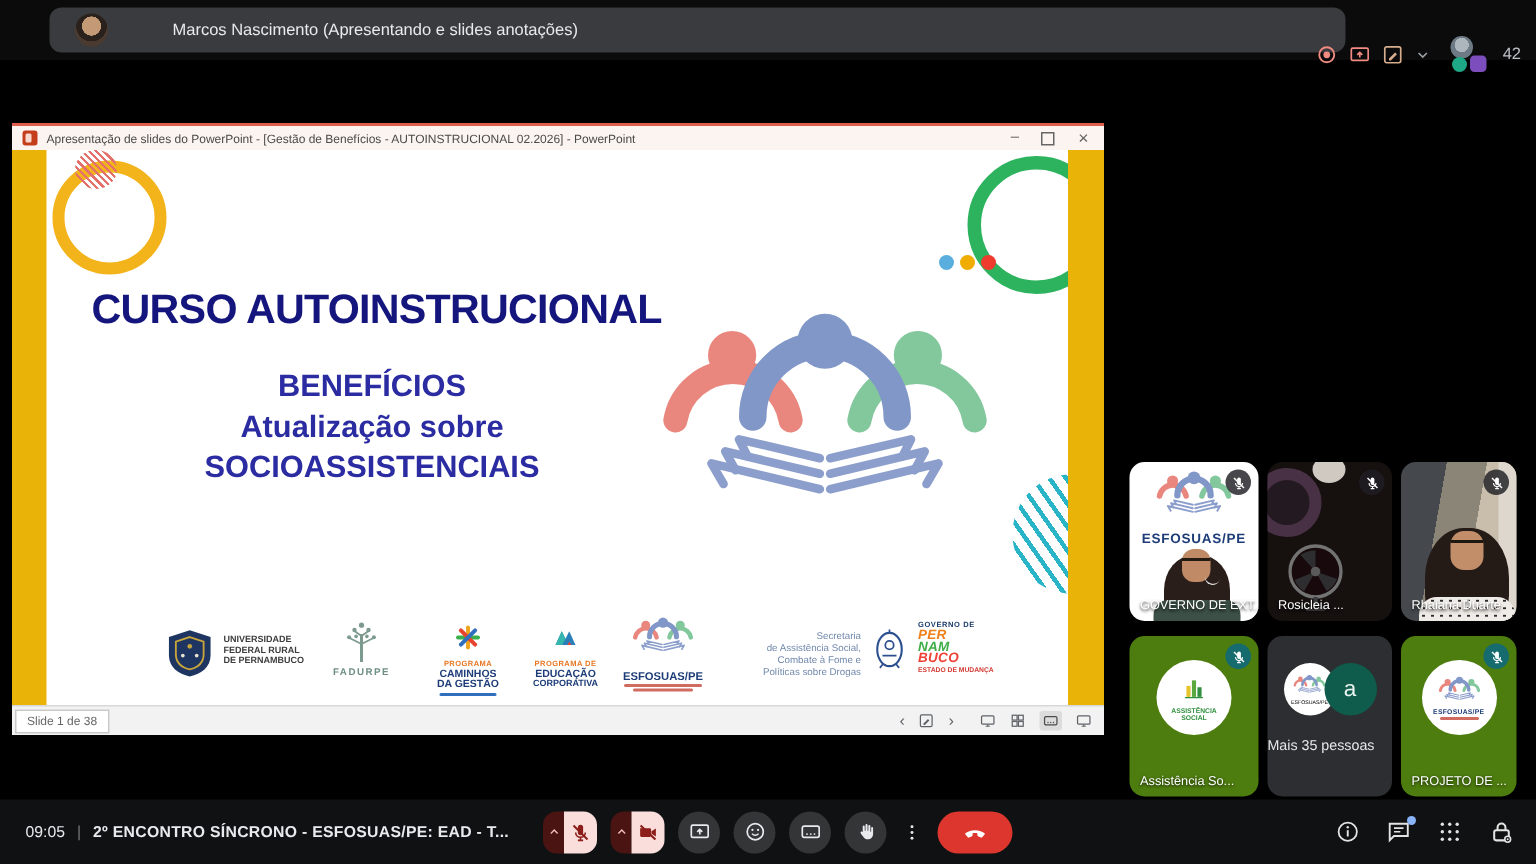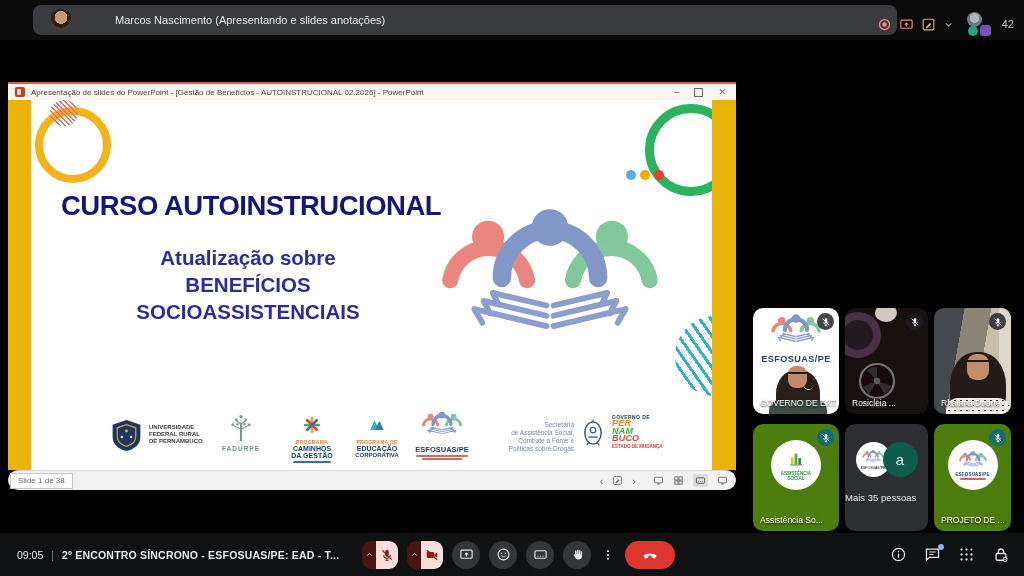--- a/index.html
+++ b/index.html
@@ -4,21 +4,21 @@
 <style>
   html,body{margin:0;padding:0;background:#000;font-family:"Liberation Sans",sans-serif;}
   .stage{position:relative;width:1024px;height:576px;background:#000;overflow:hidden;}
 
   
   .topbar{position:absolute;left:0;top:0;width:1024px;height:40px;background:#0b0b0c;}
   .presenter-pill{position:absolute;left:33px;top:5px;width:864px;height:30px;background:#3a3b3e;border-radius:8px;}
   .presenter-avatar{position:absolute;left:17px;top:4px;width:22px;height:22px;border-radius:50%;
     background:radial-gradient(circle at 50% 38%,#c49a76 0 36%,#2a211c 37% 58%,#4b3a30 59% 100%);}
   .presenter-name{position:absolute;left:82px;top:9px;font-size:11px;color:#e8eaed;white-space:nowrap;}
-  .topicons{position:absolute;right:10px;top:4px;height:40px;display:flex;align-items:center;gap:7px;}
+  .topicons{position:absolute;right:10px;top:16px;height:40px;display:flex;align-items:center;gap:7px;}
   .topicons svg{display:block;}
   .avatar-cluster{position:relative;width:26px;height:24px;margin-left:6px;}
   .avatar-cluster .c1{position:absolute;left:0;top:0;width:15px;height:15px;border-radius:50%;background:radial-gradient(circle at 50% 40%,#aeb6bd 0 40%,#6d7a85 41% 100%);}
   .avatar-cluster .c2{position:absolute;left:1px;bottom:0;width:10px;height:10px;border-radius:50%;background:#1ea885;}
   .avatar-cluster .c3{position:absolute;right:2px;bottom:0;width:11px;height:11px;border-radius:3px;background:#7c4dbd;}
   .pcount{font-size:11px;color:#bdc1c6;margin-left:2px;}
 
   
   .ppt{position:absolute;left:8px;top:82px;width:728px;height:408px;background:#000;}
   .ppt-titlebar{position:absolute;left:0;top:0;width:728px;height:18px;background:#fcf4f0;border-top:2px solid #df5e4b;box-sizing:border-box;display:flex;align-items:center;}
@@ -48,21 +48,21 @@
   
   .lg{position:absolute;}
   .lg-txt{font-weight:bold;color:#3d3d3d;font-size:6px;line-height:7px;}
   .kicker{font-size:5px;color:#e87722;font-weight:bold;letter-spacing:.3px;}
   .navy{color:#1d3c78;}
   .sec-line{font-size:6.5px;color:#7289ad;line-height:8px;text-align:right;}
   .gov-big{font-size:9px;font-weight:bold;font-style:italic;line-height:7.5px;letter-spacing:.2px;}
   .redbar{height:2px;background:rgba(192,57,43,.75);border-radius:1px;margin-top:1px;}
 
   
-  .ppt-status{position:absolute;left:0;bottom:0;width:728px;height:20px;background:#f2f2f2;border-top:1px solid #d8d8d8;box-sizing:border-box;border-radius:10px;}
+  .ppt-status{position:absolute;left:0;bottom:0;width:728px;height:20px;background:#f2f2f2;border-top:1px solid #d8d8d8;box-sizing:border-box;}
   .slide-counter{position:absolute;left:2px;top:2px;height:14px;line-height:14px;background:#fff;border:1px solid #c8c8c8;font-size:8px;color:#666;padding:0 7px;}
   .ppt-tools{position:absolute;right:8px;top:2px;height:15px;display:flex;align-items:center;gap:9px;color:#5f6368;}
   .ppt-tools .nav{font-size:11px;line-height:10px;}
   .tool-hl{background:#dcdcdc;border-radius:2px;padding:1px 2px;display:flex;}
 
   
   .tile{position:absolute;border-radius:10px;overflow:hidden;}
   .main-tile{left:807px;top:42px;width:155px;height:254px;border-radius:14px;border:2px solid #9dc0f9;box-sizing:border-box;
     background:repeating-linear-gradient(90deg,#8f8b83 0 2px,#cbc7bf 2px 7px,#b7b3ab 7px 10px);}
   .main-shade{position:absolute;inset:0;background:linear-gradient(105deg,rgba(0,0,0,.18),rgba(0,0,0,0) 55%);}
@@ -344,22 +344,22 @@
         <div class="ring-yellow"></div>
         <div class="dot-hatch"></div>
         <div class="ring-green"></div>
         <span class="acc-dot" style="left:595px;background:#5aaede"></span>
         <span class="acc-dot" style="left:609px;background:#f0ad00"></span>
         <span class="acc-dot" style="left:623px;background:#ef3b2d"></span>
         <div class="teal-circle"></div>
 
         <div class="slide-title">CURSO AUTOINSTRUCIONAL</div>
         <div class="slide-sub">
+          <div>BENEFÍCIOS</div>
           <div>Atualização sobre</div>
-          <div>BENEFÍCIOS</div>
           <div>SOCIOASSISTENCIAIS</div>
         </div>
 
         <svg class="esf-big" viewBox="0 0 200 150">
             <use href="#sym-esf"></use>
           </svg>
 
         <svg class="lg" style="left:77px;top:317px" width="37" height="37">
             <use href="#sym-shieldUF"></use>
           </svg>

